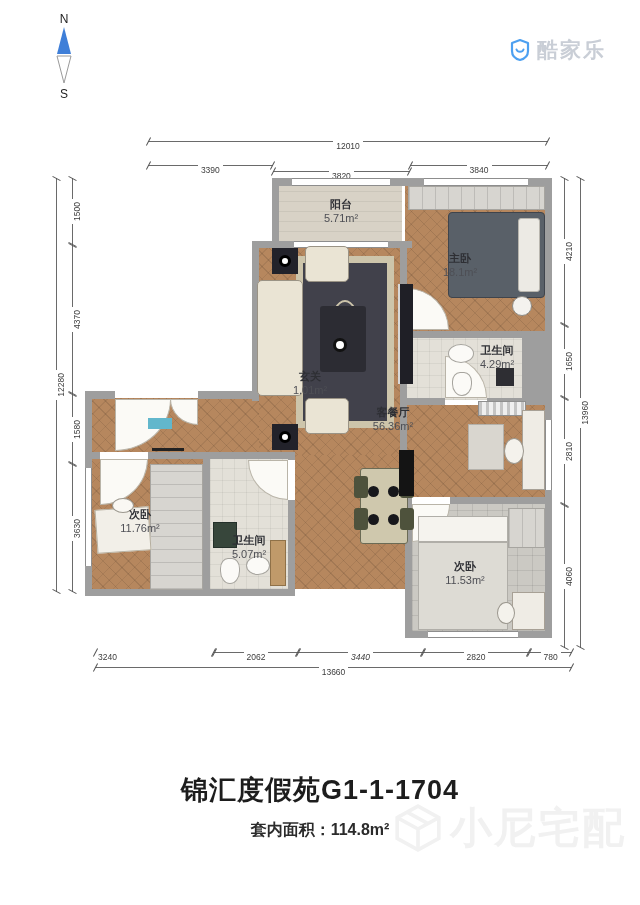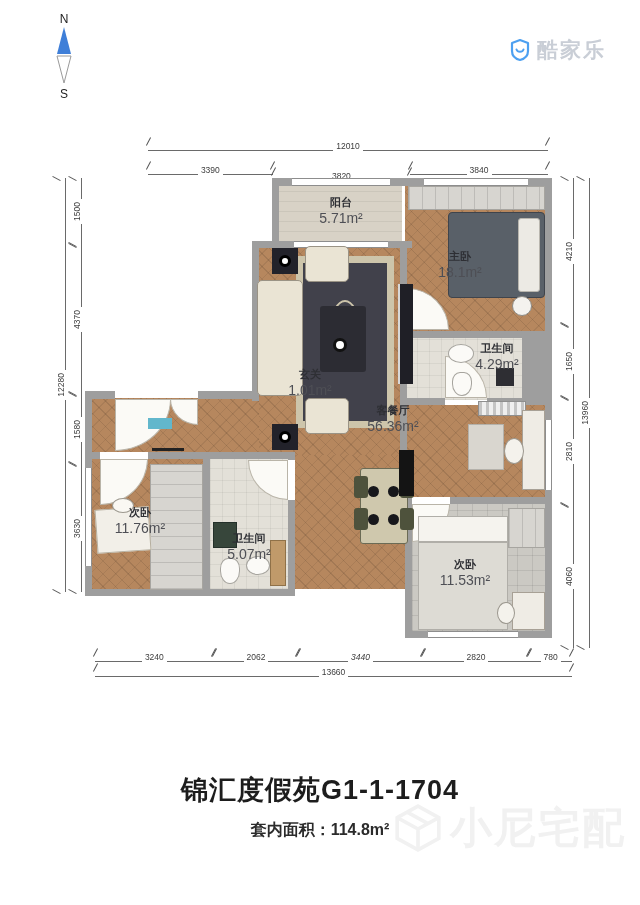--- a/index.html
+++ b/index.html
@@ -25,29 +25,29 @@
   .furn{box-sizing:border-box;}
   .cream{background:#eae4d4;border:1px solid #9a9385;border-radius:5px;}
   .dark{background:#22222a;}
   .wardrobe{background-color:#d7d5d0;border:1px solid #a7a5a0;
     background-image:repeating-linear-gradient(90deg,rgba(0,0,0,.12) 0 1px,transparent 1px 13px);}
   .wardrobeV{background-color:#d7d5d0;border:1px solid #a7a5a0;
     background-image:repeating-linear-gradient(0deg,rgba(0,0,0,.12) 0 1px,transparent 1px 13px);}
   
   .rlabel{transform:translate(-50%,-50%);text-align:center;white-space:nowrap;line-height:1.25;}
   .rlabel .nm{font-size:11px;color:#2e2f34;font-weight:bold;display:block;}
-  .rlabel .ar{font-size:14px;color:#4e4f55;display:block;}
+  .rlabel .ar{font-size:11px;color:#4e4f55;display:block;}
   
   .dimh{display:flex;align-items:center;font-size:8.5px;color:#3c3c3c;}
   .dimv{display:flex;flex-direction:column;align-items:center;font-size:8.5px;color:#3c3c3c;}
   .dimh .ln{flex:1;height:1px;background:#6a6a6a;}
   .dimv .ln{flex:1;width:1px;background:#6a6a6a;}
   .dimh span{margin:0 3px;} 
   .dimv span{margin:3px 0;writing-mode:vertical-rl;transform:rotate(180deg);}
-  .hseg,.vseg{position:relative;display:flex;align-items:flex-end;}
+  .hseg,.vseg{position:relative;display:flex;align-items:flex-start;}
   .hseg{flex-direction:row;} .vseg{flex-direction:column;}
   .hseg::before,.hseg::after{content:'';position:absolute;width:1px;height:9px;background:#555;transform:rotate(28deg);top:-4px;}
   .hseg::before{left:0;} .hseg::after{right:0;}
   .vseg::before,.vseg::after{content:'';position:absolute;height:1px;width:9px;background:#555;transform:rotate(28deg);left:-4px;}
   .vseg::before{top:0;} .vseg::after{bottom:0;}
   
   .title{width:100%;text-align:center;font-size:27px;font-weight:bold;color:#1d1d1d;letter-spacing:1px;}
   .subtitle{width:100%;text-align:center;font-size:16px;font-weight:bold;color:#2b2b2b;z-index:2;}
   .watermark{display:flex;align-items:center;gap:6px;color:#f1f1f1;font-size:42px;font-weight:bold;
     letter-spacing:2px;z-index:1;white-space:nowrap;}
@@ -156,21 +156,21 @@
   </div>
   <div class="abs dimv" style="left:580px;top:178px;height:470px;">
     <div class="vseg" style="flex:1;">
         <i class="ln"></i>
         <span>13960</span>
         <i class="ln"></i>
       </div>
   </div>
 
   <div class="abs dimh" style="left:95px;top:652px;width:477px;">
-    <div class="hseg" style="flex-grow:3240;">
+    <div class="hseg" style="flex-grow:3240;flex-direction:column;">
         <i class="ln"></i>
         <span>3240</span>
         <i class="ln"></i>
       </div>
     <div class="hseg" style="flex-grow:2060;">
         <i class="ln"></i>
         <span>2062</span>
         <i class="ln"></i>
       </div>
     <div class="hseg" style="flex-grow:3440;font-style:italic;">

